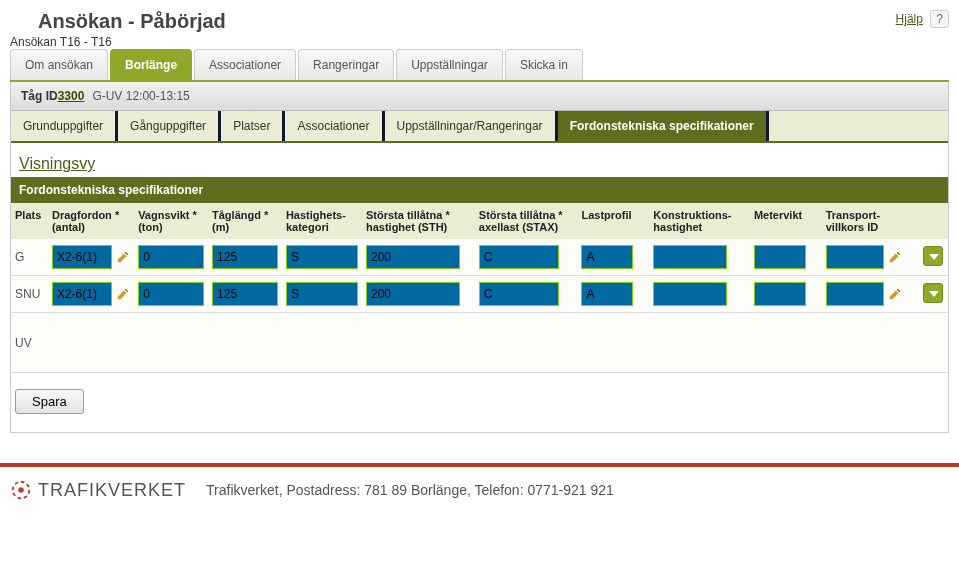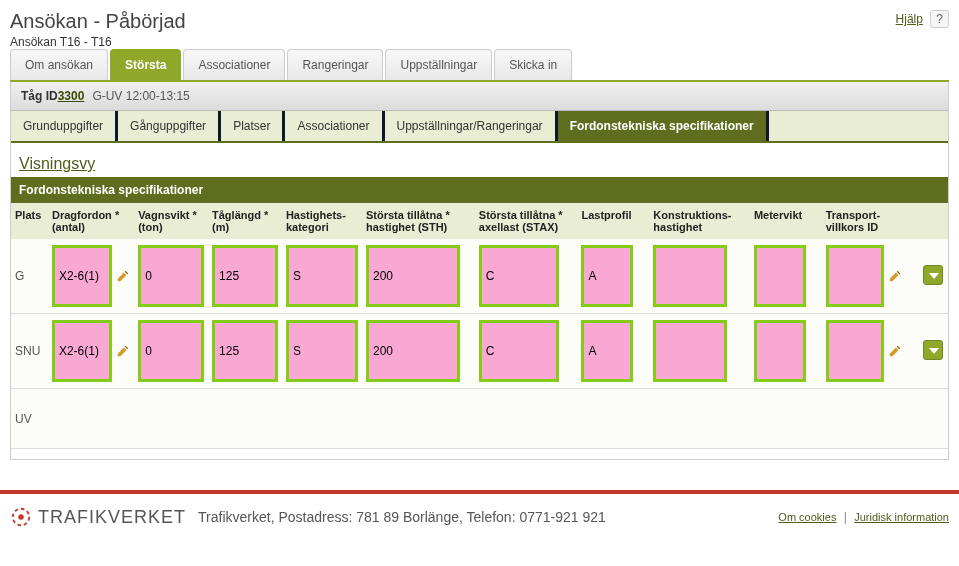--- a/index.html
+++ b/index.html
@@ -1,20 +1,20 @@
 <!DOCTYPE html>
 <html><head>
 <meta charset="utf-8">
 <style>
 * { box-sizing: border-box; margin: 0; padding: 0; }
 body { font-family: Arial, sans-serif; font-size: 12px; color: #333; background: #fff; }
 .container { width: 959px; padding: 10px 10px 0 10px; }
 
 .header-row { display: flex; justify-content: space-between; align-items: flex-start; margin-bottom: 2px; }
-.title { font-size: 20px; color: #444; font-weight: normal; }
+.title { font-size: 20px; color: #444; font-weight: bold; margin-left: 28px; }
 .help-link { color: #4e5e1e; text-decoration: underline; font-size: 12px; cursor: pointer; }
 .help-btn { display:inline-block; border:1px solid #ccc; background:#f5f5f5; padding:1px 5px; margin-left:4px; border-radius:3px; color:#666; cursor:pointer; }
 .subtitle { font-size: 12px; color: #333; }
 
 .main-tabs { display: flex; border-bottom: 2px solid #8fa829; }
 .main-tab { padding: 8px 14px; background: linear-gradient(#f8f8f8,#e8e8e8); border: 1px solid #ccc; border-bottom: none; margin-right: 2px; border-radius: 4px 4px 0 0; cursor: pointer; color:#555; }
 .main-tab.active { background: #8fa829; color: #fff; border-color: #8fa829; font-weight: bold; }
 
 .content-box { border: 1px solid #ccc; border-top: none; padding: 0; }
 
@@ -31,34 +31,34 @@
 .view-link { color: #4e5e1e; text-decoration: underline; font-size: 16px; padding: 4px 8px; display:inline-block; cursor:pointer; }
 
 .section-title-bar { background: #5e6e1e; color: #fff; font-weight: bold; padding: 6px 8px; }
 
 .spec-table { width: 100%; border-collapse: collapse; }
 .spec-head-row th { background: #e9edd4; text-align: left; font-weight: bold; padding: 6px 4px; vertical-align: top; font-size: 11px; color:#222; }
 .spec-row td { padding: 6px 4px; border-bottom: 1px solid #ddd; background:#fcfcf8; vertical-align: middle; }
 .spec-row.empty td { height: 60px; background:#fcfcf8; }
 .plats-cell { width: 36px; color:#555; vertical-align: top; padding-top:8px; }
 
-input.cell-input { width: 100%; padding: 21px 4px; border: 3px solid #84cc16; font-size: 12px; background:#f9a8d4; }
+input.cell-input { width: 100%; padding: 4px 4px; border: 1px solid #84cc16; font-size: 12px; background:#0369a1; }
 .narrow { width: 56px; }
 .mid { width: 62px; }
 
 .pencil-icon { display:inline-block; width:14px; height:14px; cursor:pointer; vertical-align:middle; margin-left:2px; }
 .down-btn { display:inline-block; width:20px; height:20px; background:#8fa829; border:1px solid #6e8a20; border-radius:3px; cursor:pointer; position:relative; }
 .down-btn::after { content:""; position:absolute; left:5px; top:7px; border-left:5px solid transparent; border-right:5px solid transparent; border-top:6px solid #fff; }
 
 .save-row { padding: 16px 4px 8px 4px; }
 .save-btn { background: linear-gradient(#f8f8f8,#e5e5e5); border:1px solid #999; padding:4px 16px; border-radius:3px; cursor:pointer; font-size:13px; }
 
 .footer-sep { border-top: 4px solid #c0392b; margin: 30px 0 0 0; }
 .footer { display:flex; align-items:center; justify-content:space-between; padding: 12px 10px 24px 10px; width:959px; }
-.footer-left { display:flex; align-items:center; gap:12px; }
+.footer-left { display:flex; align-items:center; gap:20px; }
 .brand { font-size: 18px; letter-spacing: 1px; color:#555; display:flex; align-items:center; gap:6px; }
 .brand-logo { width:22px; height:22px; }
 .footer-text { font-size:14px; color:#555; }
 .footer-links a { color:#4e5e1e; text-decoration:underline; font-size:11px; cursor:pointer; }
 .footer-links span.sep { color:#888; margin:0 4px; }
 </style>
 </head>
 <body>
 
 <div class="container">
@@ -68,21 +68,21 @@
     </div>
     <div>
       <a class="help-link">Hjälp</a>
       <span class="help-btn">?</span>
     </div>
   </div>
   <div class="subtitle">Ansökan T16 - T16</div>
 
   <div class="main-tabs">
     <div class="main-tab">Om ansökan</div>
-    <div class="main-tab active">Största</div>
+    <div class="main-tab active">Borlänge</div>
     <div class="main-tab">Associationer</div>
     <div class="main-tab">Rangeringar</div>
     <div class="main-tab">Uppställningar</div>
     <div class="main-tab">Skicka in</div>
   </div>
 
   <div class="content-box">
     <div class="tagid-bar">
       <span class="tagid-label">Tåg ID</span>
       <a class="tagid-value">3300</a>
@@ -190,34 +190,32 @@
           <td><span class="down-btn"></span></td>
         </tr>
 
         <tr class="spec-row empty">
           <td class="plats-cell">UV</td>
           <td colspan="11"></td>
         </tr>
       </tbody>
         </table>
 
+      <div class="save-row">
+        <button class="save-btn">Spara</button>
+      </div>
     </div>
   </div>
 </div>
 
 <div class="footer-sep"></div>
 <div class="footer">
   <div class="footer-left">
     <div class="brand">
       <svg class="brand-logo" viewBox="0 0 24 24">
         <circle cx="12" cy="12" r="9" fill="none" stroke="#c0392b" stroke-width="2" stroke-dasharray="4 3"></circle>
         <circle cx="12" cy="12" r="3" fill="#c0392b"></circle>
       </svg>
       <span>TRAFIKVERKET</span>
     </div>
     <span class="footer-text">Trafikverket, Postadress: 781 89 Borlänge, Telefon: 0771-921 921</span>
   </div>
-  <div class="footer-links">
-    <a>Om cookies</a>
-    <span class="sep">|</span>
-    <a>Juridisk information</a>
-  </div>
 </div>
 
 </body></html>

